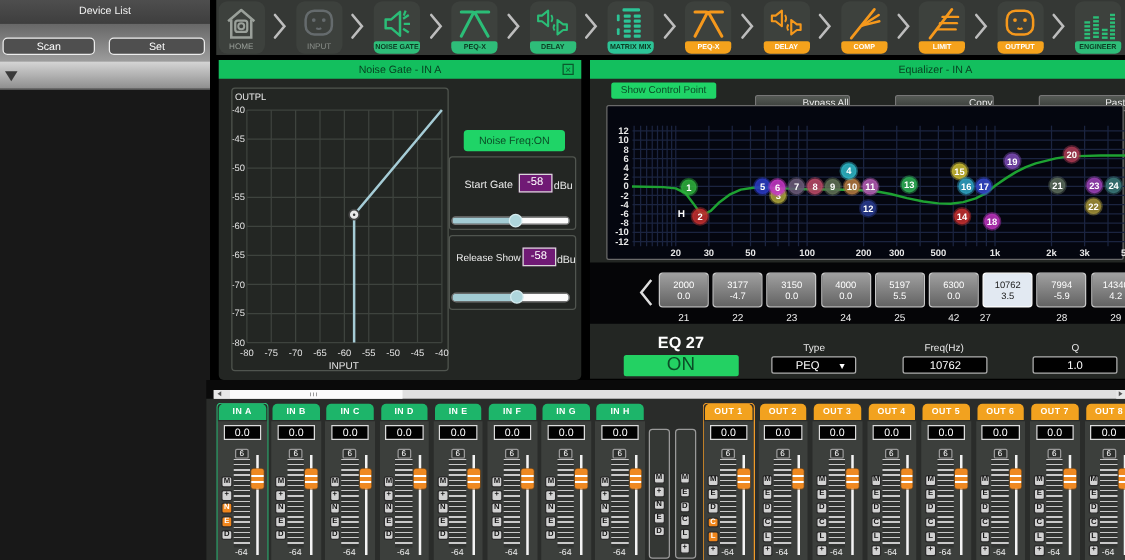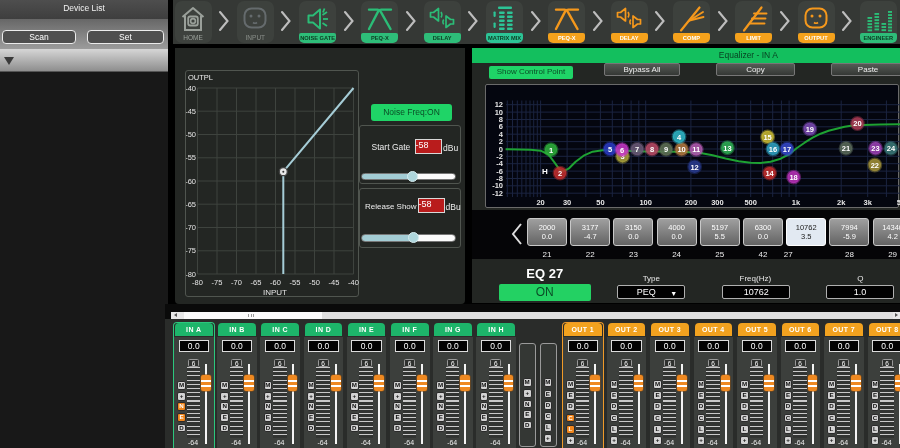--- a/index.html
+++ b/index.html
@@ -42,49 +42,49 @@
 .gbox { position:absolute; border:1px solid #50554f; border-radius:3px; }
 
 
 #ng { left:175px; top:48px; width:290px; height:256px; border-radius:0 0 4px 4px; }
 #ng .xbtn { position:absolute; right:6px; top:3px; width:9px; height:9px;
   border:1.4px solid #0a5a2d; color:#0a5a2d; font-size:8px; line-height:7px; text-align:center; }
 #ngON { position:absolute; left:196px; top:56px; width:81px; height:17px; background:#1fd467;
   border-radius:3px; color:#0b4d27; font-size:8.5px; text-align:center; line-height:16px; }
 .nglab { position:absolute; color:#ececec; font-size:8.5px; }
 .ngsm { font-size:7.5px; }
-.ngval { position:absolute; width:27px; height:14.5px; background:#b91c1c; border:1.6px solid #d8d8d8;
-  color:#fff; font-size:9px; line-height:11.5px; }
+.ngval { position:absolute; width:27px; height:14.5px; background:#701a75; border:1.6px solid #d8d8d8;
+  color:#fff; font-size:9px; text-align:center; line-height:11.5px; }
 .slider { position:absolute; width:95.7px; height:7.6px; border-radius:4px;
   background:linear-gradient(90deg,#a3ccd4 0 57%, #fbfbfb 57%); border:0.5px solid #777; }
 .sthumbc { position:absolute; width:11px; height:11px; border-radius:50%;
   background:#aed6dc; border:1px solid #d5ecef; }
 
 
 #eq { left:472.3px; top:48px; width:433px; height:255px; }
-.eqbtn { position:absolute; top:15px; height:13px;
+.eqbtn { position:absolute; top:28px; height:13px;
   background:linear-gradient(#555a55,#353835); border:1px solid #777;
-  border-radius:2px; color:#eee; font-size:8px; text-align:center; line-height:12px; }
+  border-radius:2px; color:#eee; font-size:8px; text-align:right; line-height:12px; }
 #eqshow { position:absolute; left:16.6px; top:18.4px; width:84px; height:13px; background:#1fd467;
   border-radius:2px; color:#0b4d27; font-size:8px; text-align:center; line-height:12.5px; }
 #eqplotbox { position:absolute; left:13.1px; top:36.3px; width:414px; height:123.7px;
   background:#04060f; border:1px solid #6a6a6a; border-radius:2px; }
 #eqtable { position:absolute; left:0; top:161.5px; width:433px; height:49px; background:#050507; }
 .eqcell { position:absolute; top:8px; width:40px; height:28px; border-radius:3px;
   background:linear-gradient(#9f9f9f,#636363); border:1px solid #c8c8c8; color:#fff;
   font-size:7.5px; text-align:center; line-height:9.5px; padding-top:4px; }
 .eqcell.sel { background:#e2e9f2; color:#1a1a1a; border-color:#fff; }
 .eqnum { position:absolute; top:40px; width:40px; text-align:center; color:#eee; font-size:8px; }
 #eqfoot { position:absolute; left:0; top:210.5px; width:433px; height:44.5px; }
 .eflab { position:absolute; top:15px; color:#e8e8e8; font-size:8px; }
 .efbox { position:absolute; top:26px; width:68px; height:14.5px; background:#010101;
   border:1px solid #b0b0b0; border-radius:2px; color:#fff; font-size:9px;
   text-align:center; line-height:12.5px; }
 #eqon { position:absolute; left:26.4px; top:25.7px; width:92px; height:17px; background:#23d163;
-  border-radius:2px; color:#0b4d27; font-size:12px; text-align:center; line-height:16px; }
+  border-radius:2px; color:#0b4d27; font-size:15px; text-align:center; line-height:16px; }
 
 
 #mixer { position:absolute; left:165px; top:304px; width:735px; height:144px; background:#0a0a0a; }
 #mixbg { position:absolute; left:0; top:15px; width:735px; height:129px; background:#2a2c2a; }
 .sbar { position:absolute; left:6px; top:7.5px; width:729px; height:7.5px; background:#e0e0e0; }
 .sthumb { position:absolute; left:19px; top:7.5px; width:138px; height:7.5px; background:#fbfbfb; }
 .sgrip { position:absolute; left:83px; top:9.5px; width:6px; height:3.5px;
   background:repeating-linear-gradient(90deg,#999 0 1px,transparent 1px 2.5px); }
 .sarrow { position:absolute; top:7.5px; height:7.5px; background:#e8e8e8; }
 .tri-l { position:absolute; left:3px; top:1.5px; width:0; height:0; border-top:2.3px solid transparent;
@@ -294,20 +294,21 @@
           <rect x="24.0" y="16.3" width="4.6" height="1.9" fill="#2bbd77"></rect>
           <rect x="24.0" y="19.400000000000002" width="4.6" height="1.9" fill="#2bbd77"></rect>
           <rect x="24.0" y="22.500000000000004" width="4.6" height="1.9" fill="#2bbd77"></rect>
           <rect x="24.0" y="25.600000000000005" width="4.6" height="1.9" fill="#2bbd77"></rect>
         </svg></div>
       <div class="pill pg">ENGINEER</div>
     </div>
   </div>
 
 <div id="ng" class="panel">
+  <div class="ptitle">Noise Gate - IN A<div class="xbtn">×</div></div>
   <div class="gbox" style="left:10px;top:22px;width:174px;height:227px">
       <svg width="174" height="227" style="position:absolute;left:0;top:0">
         <line x1="11.5" y1="17" x2="11.5" y2="203" stroke="#3e433e" stroke-width="1"></line>
         <line x1="31.0" y1="17" x2="31.0" y2="203" stroke="#3e433e" stroke-width="1"></line>
         <line x1="50.5" y1="17" x2="50.5" y2="203" stroke="#3e433e" stroke-width="1"></line>
         <line x1="70.0" y1="17" x2="70.0" y2="203" stroke="#3e433e" stroke-width="1"></line>
         <line x1="89.5" y1="17" x2="89.5" y2="203" stroke="#3e433e" stroke-width="1"></line>
         <line x1="109.0" y1="17" x2="109.0" y2="203" stroke="#3e433e" stroke-width="1"></line>
         <line x1="128.5" y1="17" x2="128.5" y2="203" stroke="#3e433e" stroke-width="1"></line>
         <line x1="148.0" y1="17" x2="148.0" y2="203" stroke="#3e433e" stroke-width="1"></line>

